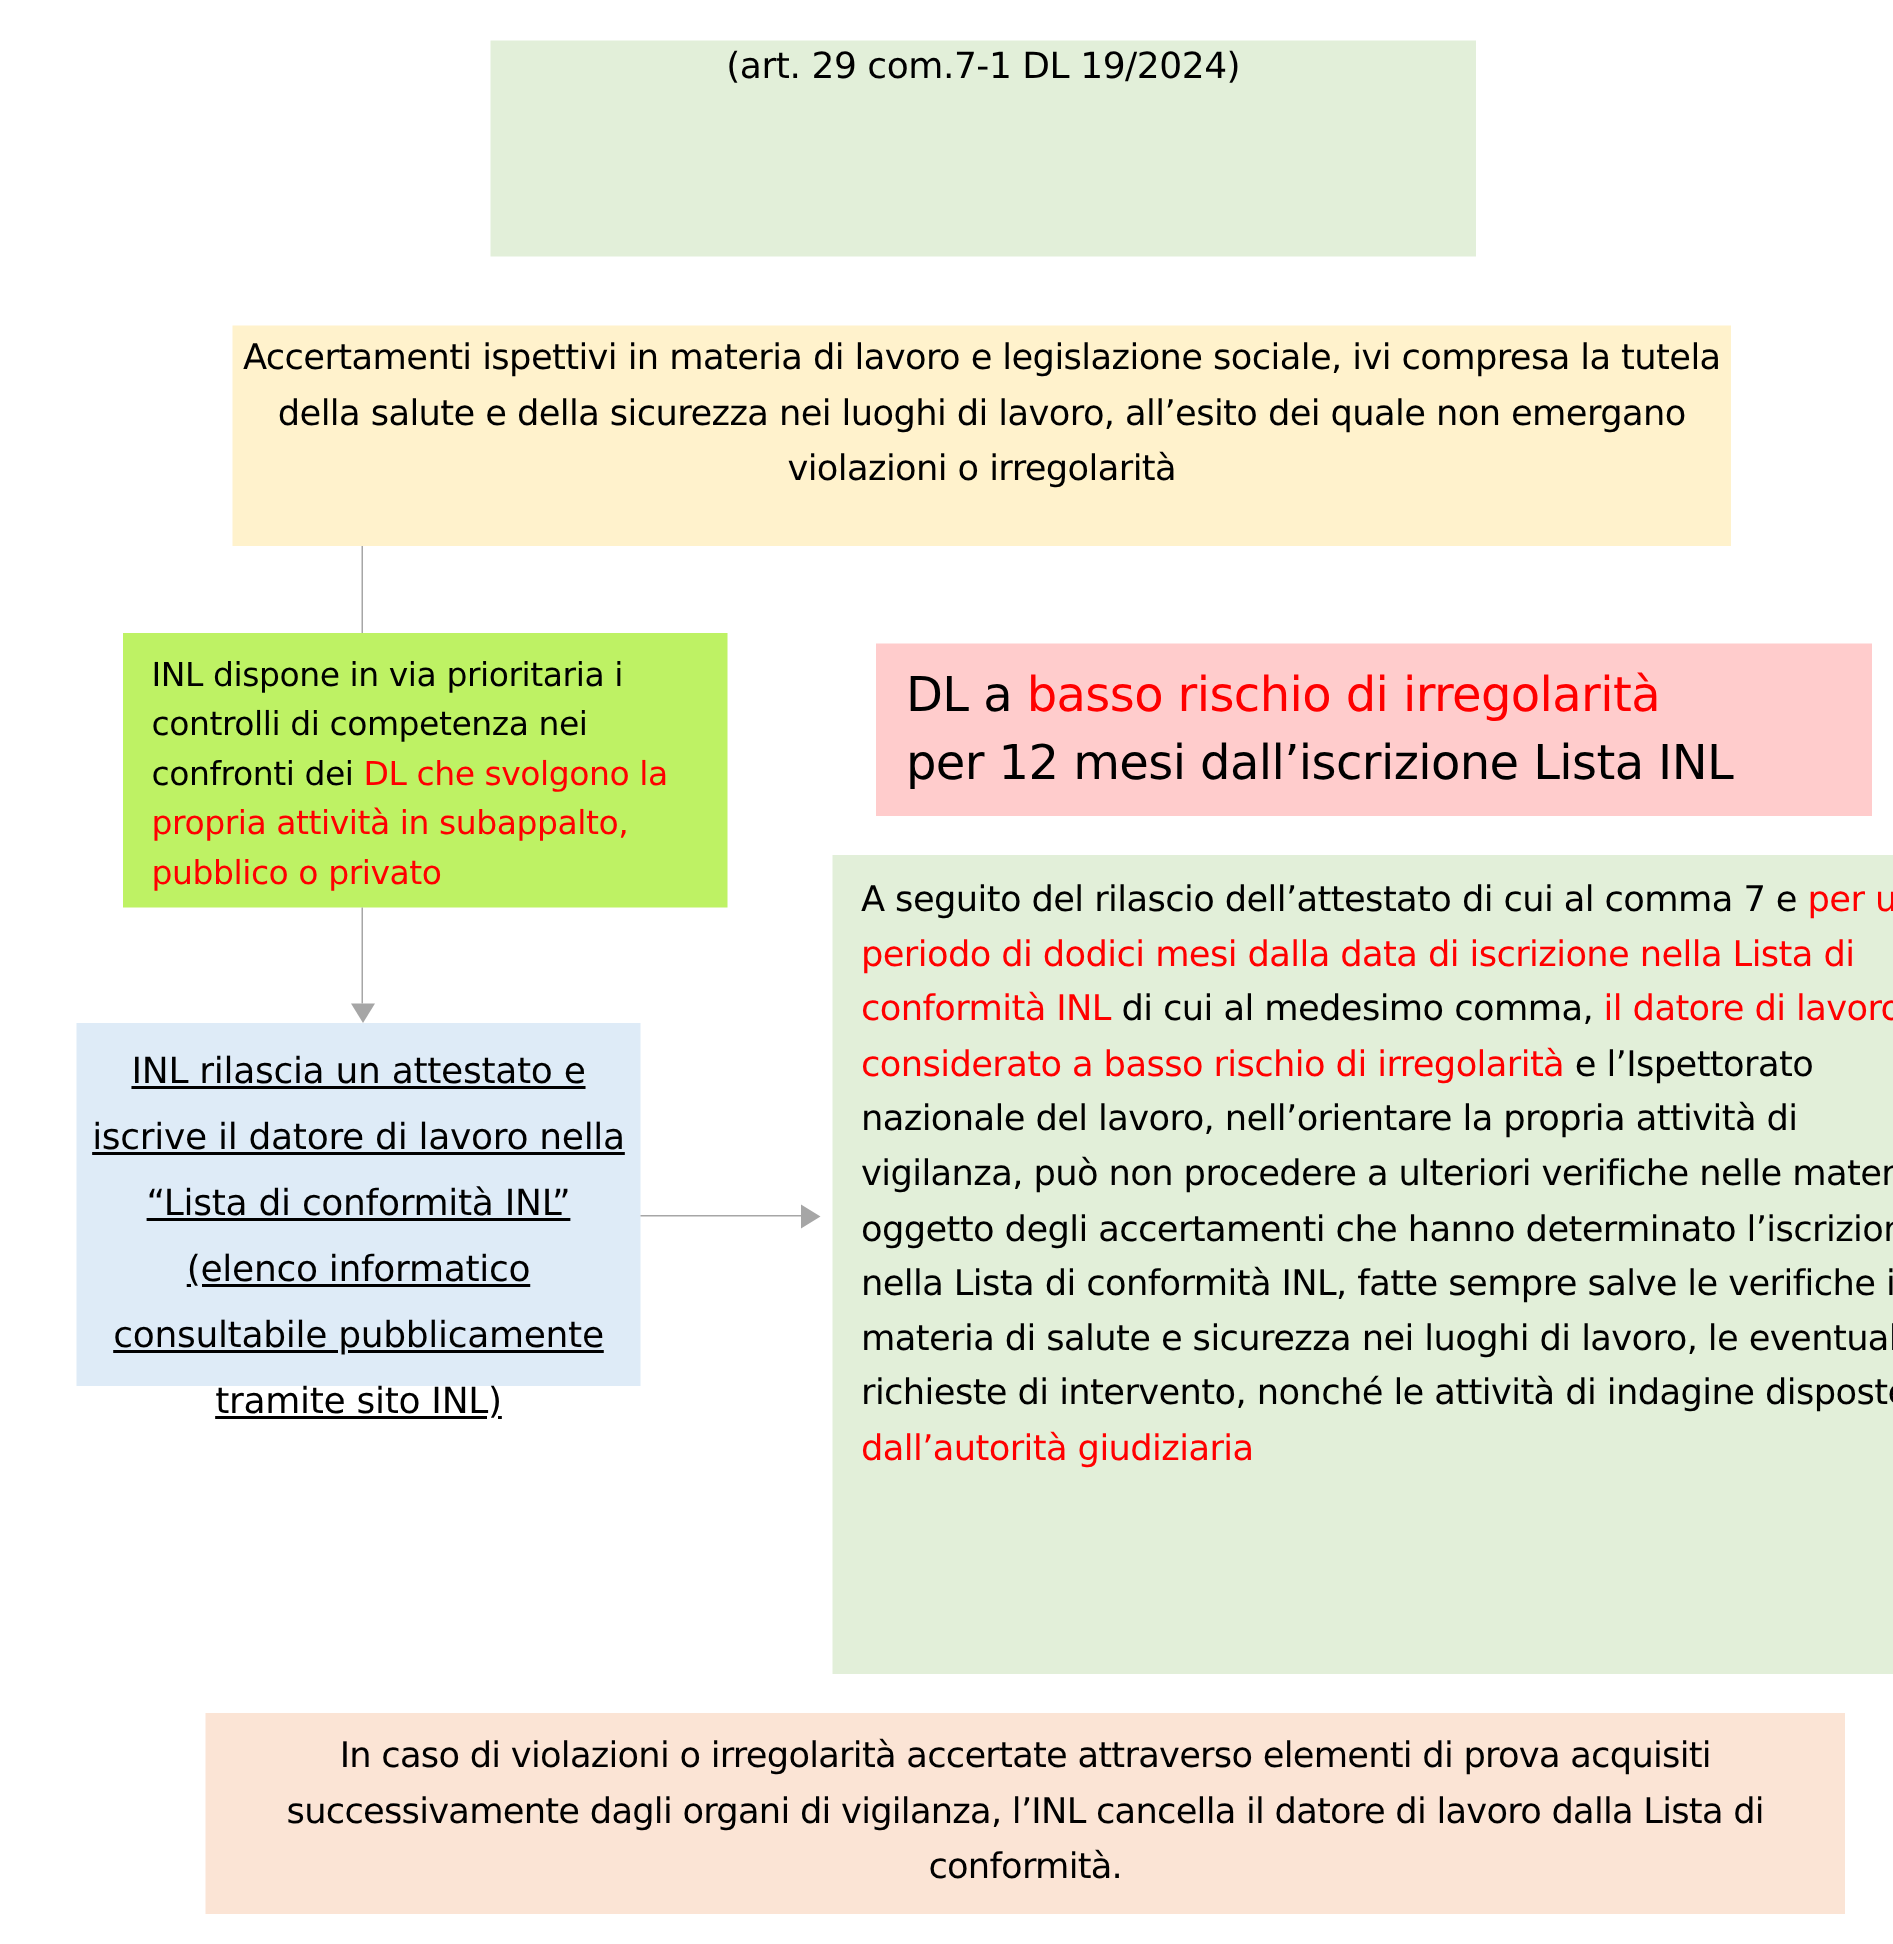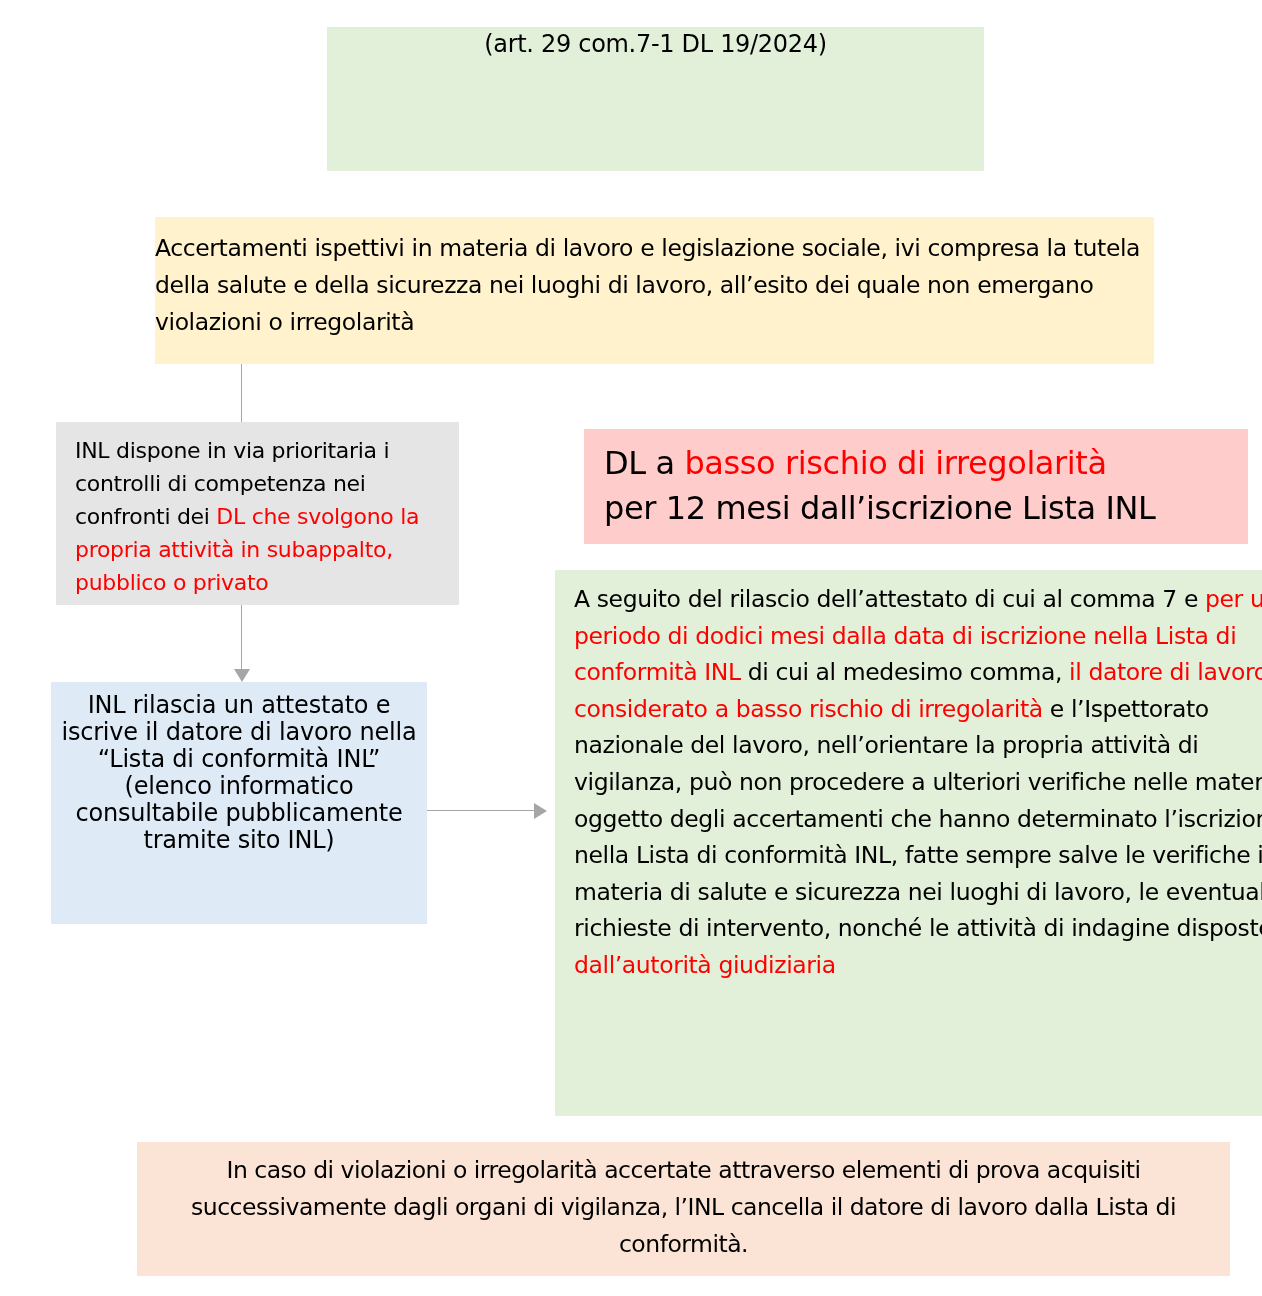--- a/index.html
+++ b/index.html
@@ -3,26 +3,26 @@
 <meta charset="utf-8">
 <style>
   html, body { margin:0; padding:0; background:#ffffff; }
   body { width:1262px; height:1296px; position:relative; overflow:hidden;
          font-family:"DejaVu Sans", sans-serif; color:#000; }
   .box { position:absolute; box-sizing:border-box; }
   .red { color:#ff0000;text-align:center; }
   .title-box { left:327px; top:27px; width:657px; height:144px; background:#e2efd9; text-align:center; }
   .title-main { display:block; font-size:36px; line-height:44px; padding-top:46px; letter-spacing:-0.5px; }
   .title-sub { display:block; font-size:24px; line-height:30px; margin-top:2px; letter-spacing:-0.3px; }
-  .intro-box { left:155px; top:217px; width:999px; height:147px; background:#fff2cc; 
-               font-size:23.5px; line-height:37px; padding-top:13px; letter-spacing:-0.4px; }
-  .left-green { left:56px; top:422px; width:403px; height:183px; background:#e5e5e5;
+  .intro-box { left:155px; top:217px; width:999px; height:147px; background:#fff2cc; text-align:center;
+               font-size:23.5px; line-height:37px; padding-top:3px; letter-spacing:-0.4px; }
+  .left-green { left:82px; top:422px; width:403px; height:183px; background:#bef264;
                 font-size:22px; line-height:33px; padding:12px 10px 0 19px; letter-spacing:-0.3px; }
   .blue-box { left:51px; top:682px; width:376px; height:242px; background:#deebf7; text-align:center;
-              font-size:24px; line-height:27px; padding-top:10px; letter-spacing:-0.2px; }
+              font-size:24px; line-height:44px; padding-top:10px; letter-spacing:-0.2px;text-decoration:underline; }
   .pink-box { left:584px; top:429px; width:664px; height:115px; background:#ffcccc;
               font-size:32px; line-height:45px; padding:12px 0 0 20px; letter-spacing:-0.4px; }
   .right-green { left:555px; top:570px; width:762px; height:546px; background:#e2efd9;
                  font-size:23.5px; line-height:36.6px; padding:11px 10px 0 19px; letter-spacing:-0.4px; }
   .bottom-box { left:89px; top:1142px; width:1093px; height:134px; background:#fbe4d5; text-align:center;
                 font-size:23.5px; line-height:37px; padding-top:10px; letter-spacing:-0.5px;margin-left:48px; }
   .connector { position:absolute; background:#a6a6a6; }
   .arrow-down { position:absolute; width:0; height:0; border-left:8px solid transparent; border-right:8px solid transparent; border-top:13px solid #a6a6a6; }
   .arrow-right { position:absolute; width:0; height:0; border-top:8px solid transparent; border-bottom:8px solid transparent; border-left:13px solid #a6a6a6; }
 </style>

